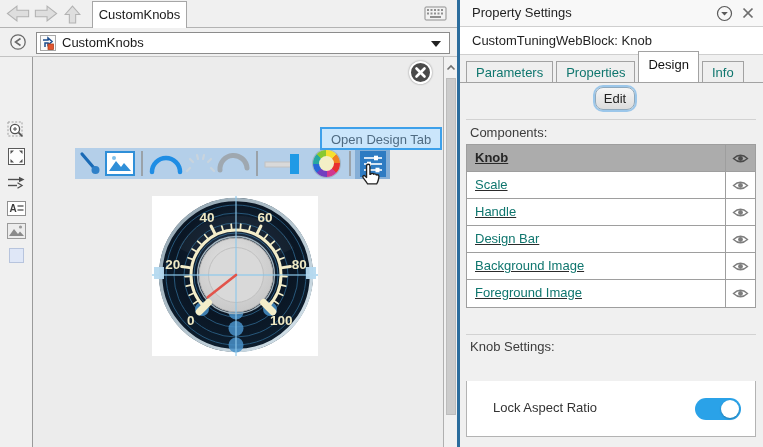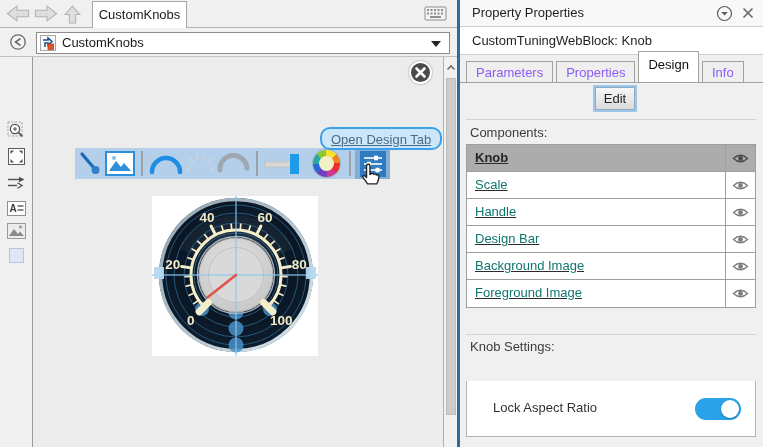--- a/index.html
+++ b/index.html
@@ -43,47 +43,47 @@
            display:flex;align-items:center;}
   .gal-item{display:flex;align-items:center;justify-content:center;height:31px;}
   .gal-sep{width:2px;height:25px;background:#9aa2a9;margin:0 4px;}
   .gal-settings{width:36px;height:31px;background:#85aed6;display:flex;align-items:center;justify-content:center;}
   .gal-settings .inner{width:26px;height:26px;background:#2e7bc2;}
   .wheel{width:27px;height:27px;border-radius:50%;position:relative;
          background:conic-gradient(#f5e030 0 12.5%,#f08020 0 25%,#e83030 0 37.5%,#d03890 0 50%,#7040c0 0 62.5%,#2868d8 0 75%,#28a8a0 0 87.5%,#88c830 0 100%);
          box-shadow:0 0 0 1px #9fb3c4;}
   .wheel .hub{position:absolute;left:6px;top:6px;width:15px;height:15px;border-radius:50%;background:#f3efc6;}
   .tooltip{position:absolute;left:320px;top:127px;height:23px;padding:2px 9px;background:#cbe6fb;
-           border:2px solid #3da0ea;border-radius:10px;color:#4f6b82;line-height:17px;white-space:nowrap;text-decoration:underline;}
+           border:2px solid #3da0ea;border-radius:0;color:#4f6b82;line-height:17px;white-space:nowrap;}
   .cursor{position:absolute;left:357px;top:162px;width:27px;height:27px;pointer-events:none;}
   .widget{position:absolute;left:152px;top:196px;width:166px;height:160px;background:#fff;}
 
   
   .vscroll{position:absolute;left:443px;top:57px;width:14px;height:390px;background:#f1f1f1;border-left:1px solid #b0b0b0;}
   .vscroll .up{position:absolute;left:2px;top:4px;width:10px;height:10px;}
   .vscroll .thumb{position:absolute;left:1.5px;top:21px;width:10px;height:394px;height:337px;background:#cccccc;border:1px solid #bdbdbd;top:21px;}
 
   
   .inspector{position:absolute;left:457px;top:0;width:306px;height:447px;background:#f0f0f0;
              border-left:3px solid #2c6d9d;}
   .pi-header{position:absolute;left:460px;top:0;width:303px;height:27px;background:#f8f8f8;border-bottom:1px solid #cfcfcf;}
   .pi-header .pi-title{position:absolute;left:12px;top:0;line-height:26px;color:#1f1f1f;}
   .pi-menu{position:absolute;right:30px;top:5px;width:17px;height:17px;}
   .pi-close{position:absolute;right:8px;top:6px;width:14px;height:14px;}
   .pi-sub{position:absolute;left:460px;top:27px;width:303px;height:28px;background:#fff;border-bottom:1px solid #cfcfcf;}
   .pi-sub span{position:absolute;left:12px;top:0;line-height:27px;color:#1f1f1f;}
 
   .tabbar{position:absolute;left:460px;top:55px;width:303px;height:28px;display:flex;align-items:flex-end;padding-left:6px;}
   .tabbar::after{content:'';position:absolute;left:0;right:0;bottom:0;height:1px;background:#a2a2a2;z-index:2;}
-  .tab{position:relative;height:22px;line-height:21px;padding:0 9px;background:#efefef;color:#8b5cf6;
+  .tab{position:relative;height:22px;line-height:21px;padding:0 9px;background:#efefef;color:#0f766e;
        border:1px solid #a2a2a2;margin-right:3px;z-index:1;}
   .tab.active{height:32px;line-height:26px;background:#fff;z-index:3;color:#111;}
 
   .edit-btn{position:absolute;left:595px;top:87px;width:40px;height:23px;background:linear-gradient(#f6f6f6,#dcdcdc);
-            border:1px solid #8fa9bd;border-radius:0;box-shadow:0 0 0 2px #9cc7ea;text-align:center;line-height:21px;color:#222;}
+            border:1px solid #8fa9bd;border-radius:8px;box-shadow:0 0 0 2px #9cc7ea;text-align:center;line-height:21px;color:#222;}
   .divider{position:absolute;left:466px;width:290px;height:1px;background:#d2d2d2;}
   .sec-label{position:absolute;left:470px;height:16px;color:#3c3c3c;}
 
   .comp-table{position:absolute;left:466px;top:144px;width:290px;border:1px solid #9e9e9e;background:#fff;text-decoration:underline;}
   .row{display:flex;height:27px;border-bottom:1px solid #9e9e9e;background:#fff;}
   .row:last-child{border-bottom:none;}
   .row .nm{flex:1;padding-left:8px;line-height:26px;color:#0f766e;}
   .row .eye{width:30px;border-left:1px solid #9e9e9e;display:flex;align-items:center;justify-content:center;}
   .row.sel{background:#acacac;}
   .row.sel .nm{font-weight:bold;color:#262626;}
@@ -389,21 +389,21 @@
       <svg width="10" height="10" viewBox="0 0 10 10">
           <polyline points="1.5,6.5 5,3 8.5,6.5" fill="none" stroke="#707070" stroke-width="1.6"></polyline>
         </svg>
     </div>
     <div class="thumb"></div>
   </div>
 
   <div class="inspector"></div>
 
   <div class="pi-header">
-    <span class="pi-title">Property Properties</span>
+    <span class="pi-title">Property Settings</span>
     <span class="pi-menu">
       <svg width="17" height="17" viewBox="0 0 17 17">
         <circle cx="8.5" cy="8.5" r="7" fill="none" stroke="#5a5a5a" stroke-width="1.2"></circle>
         <polygon points="5.2,7 11.8,7 8.5,10.6" fill="#5a5a5a"></polygon>
       </svg>
     </span>
     <span class="pi-close">
       <svg width="14" height="14" viewBox="0 0 14 14">
         <line x1="2.5" y1="2.5" x2="11.5" y2="11.5" stroke="#6e6e6e" stroke-width="1.7"></line>
         <line x1="11.5" y1="2.5" x2="2.5" y2="11.5" stroke="#6e6e6e" stroke-width="1.7"></line>

